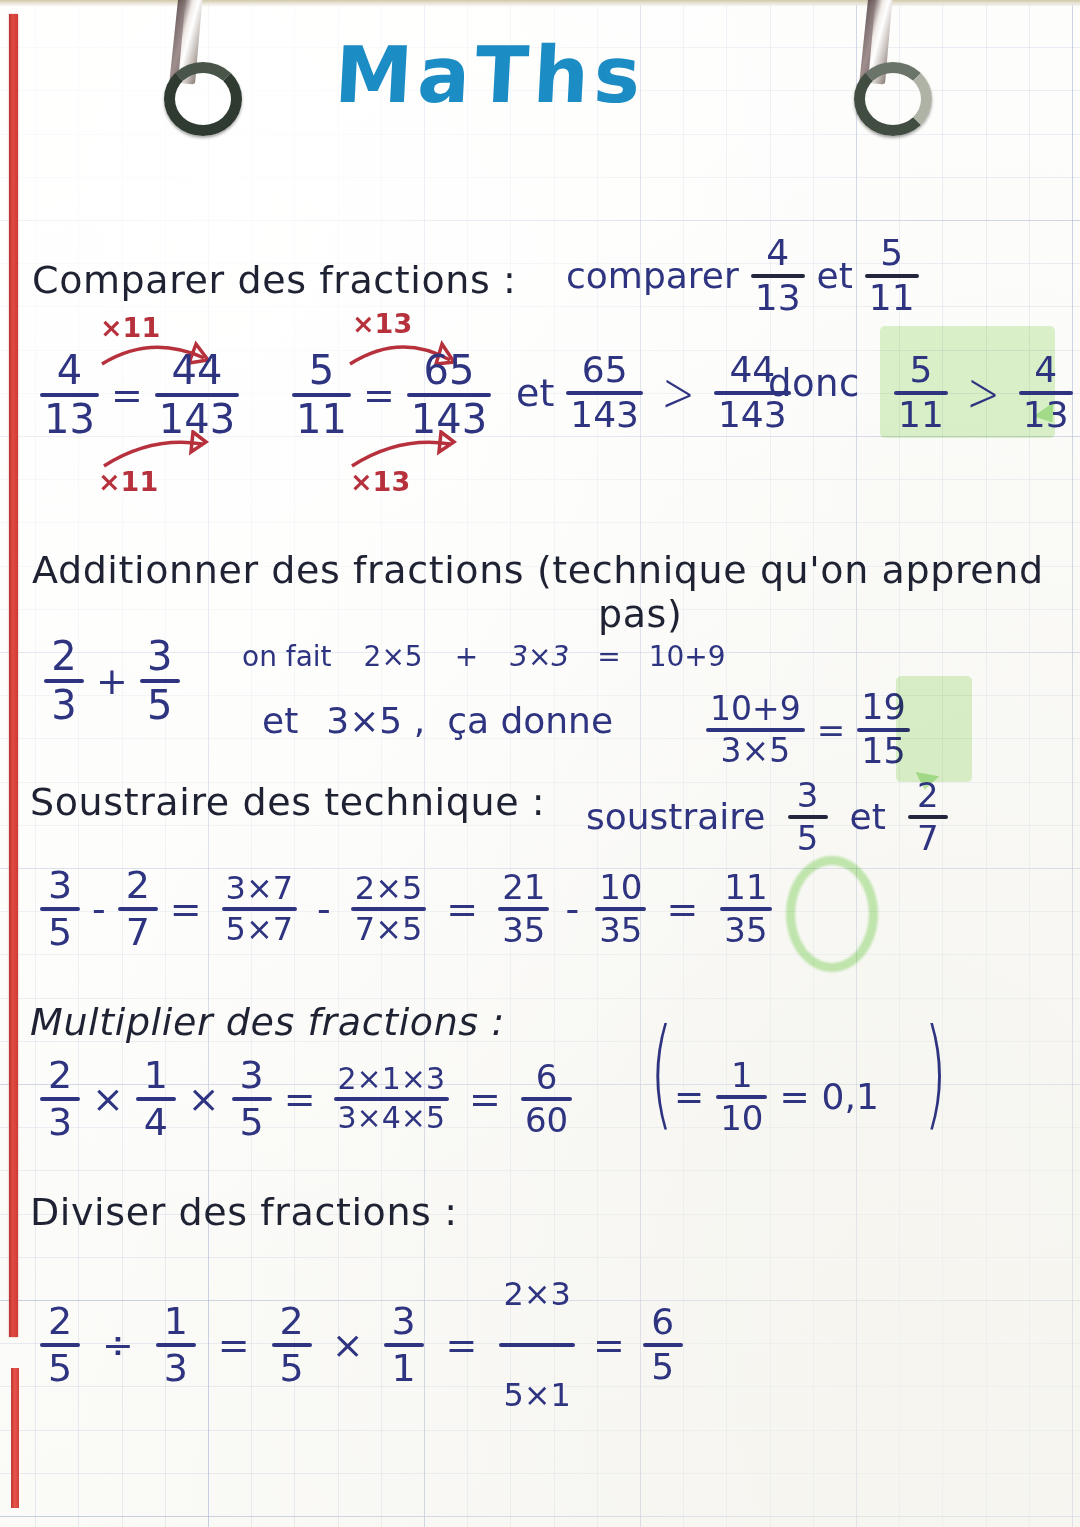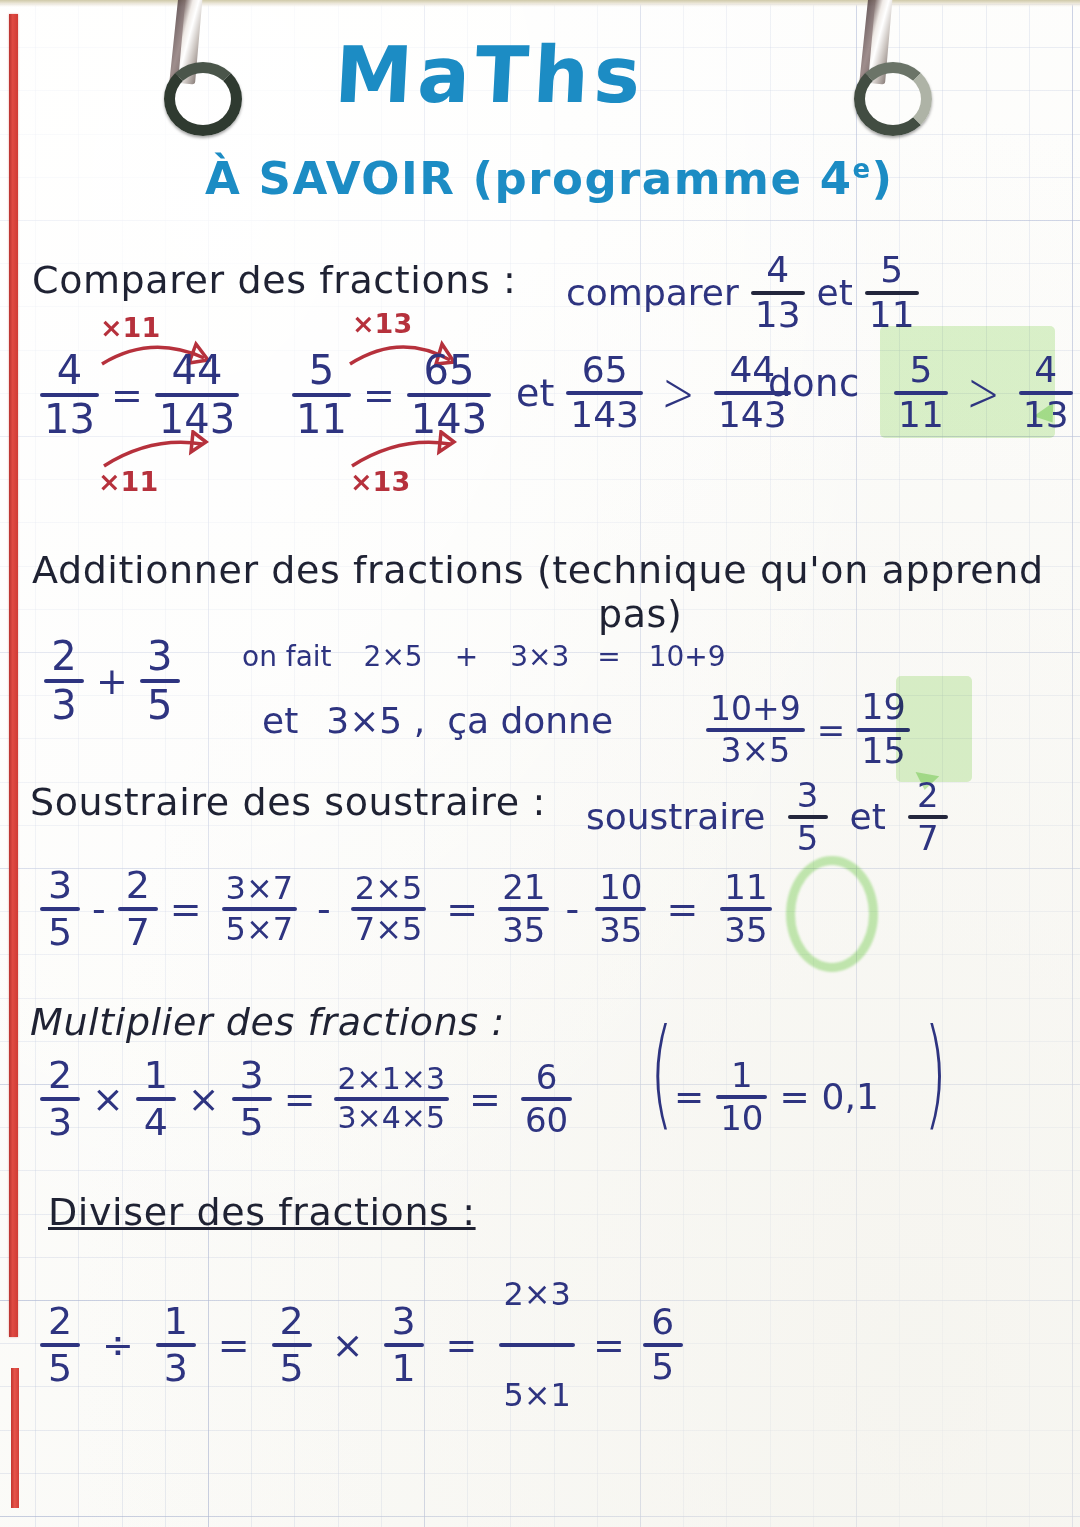--- a/index.html
+++ b/index.html
@@ -161,27 +161,24 @@
     <div class="wire"></div>
     <div class="loop"></div>
   </div>
   <div class="ring r2">
     <div class="wire2"></div>
     <div class="wire"></div>
     <div class="loop"></div>
   </div>
 
   <div class="hw title" style="left:335px;top:30px;">MaThs</div>
-  <div class="hw subtitle" style="left:205px;top:152px;">
-    <span>À SAVOIR (programme 4</span><sup style="font-size:26px;">e</sup><span>)</span>
-  </div>
 
   <div class="hw heading" style="left:32px;top:258px;">Comparer des fractions :</div>
 
-  <div class="row" style="left:560px;top:252px;font-size:36px;">
+  <div class="row" style="left:560px;top:235px;font-size:36px;">
     <span>comparer</span>
     <span class="frac dark" style="font-size:36px;">
       <span class="num">4</span>
       <span class="bar"></span>
       <span class="den">13</span>
     </span>
     <span>et</span>
     <span class="frac dark" style="font-size:36px;">
       <span class="num">5</span>
       <span class="bar"></span>
@@ -287,21 +284,21 @@
       <span class="num">3</span>
       <span class="bar"></span>
       <span class="den">5</span>
     </span>
   </div>
 
   <div class="row" style="left:236px;top:640px;font-size:28px;">
     <span>on fait</span>
     <span style="margin-left:26px;">2×5</span>
     <span style="margin-left:26px;">+</span>
-    <span style="margin-left:26px;">3×3</span>
+    <span style="margin-left:26px;font-style:italic;">3×3</span>
     <span style="margin-left:22px;">=</span>
     <span style="margin-left:22px;">10+9</span>
   </div>
 
   <div class="row" style="left:256px;top:700px;font-size:36px;">
     <span>et</span>
     <span style="margin-left:22px;">3×5 ,</span>
     <span style="margin-left:16px;">ça donne</span>
   </div>
 
@@ -314,21 +311,21 @@
     <span class="op" style="font-size:34px;">=</span>
     <span class="frac" style="font-size:35px;">
       <span class="num">19</span>
       <span class="bar"></span>
       <span class="den">15</span>
     </span>
   </div>
   <div class="hl" style="left:896px;top:676px;width:76px;height:106px;"></div>
   <div class="hl-arrow" style="left:918px;top:770px;transform:rotate(100deg);"></div>
 
-  <div class="hw heading" style="left:30px;top:780px;">Soustraire des soustraire :</div>
+  <div class="hw heading" style="left:30px;top:780px;">Soustraire des technique :</div>
   <div class="row" style="left:580px;top:778px;font-size:36px;">
     <span>soustraire</span>
     <span class="frac dark" style="font-size:34px;margin-left:16px;">
       <span class="num">3</span>
       <span class="bar"></span>
       <span class="den">5</span>
     </span>
     <span style="margin-left:16px;">et</span>
     <span class="frac dark" style="font-size:34px;margin-left:16px;">
       <span class="num">2</span>
@@ -426,21 +423,21 @@
       <span class="bar"></span>
       <span class="den">10</span>
     </span>
     <span>=</span>
     <span>0,1</span>
   </div>
   <div class="hw" style="left:912px;top:1016px;">
     <span class="big-paren">)</span>
   </div>
 
-  <div class="hw heading" style="left:48px;top:1190px;text-decoration:underline;">Diviser des fractions :</div>
+  <div class="hw heading" style="left:30px;top:1190px;">Diviser des fractions :</div>
 
   <div class="row" style="left:34px;top:1278px;font-size:38px;">
     <span class="frac" style="font-size:38px;">
       <span class="num">2</span>
       <span class="bar"></span>
       <span class="den">5</span>
     </span>
     <span class="op" style="margin:0 16px;">÷</span>
     <span class="frac" style="font-size:38px;">
       <span class="num">1</span>

